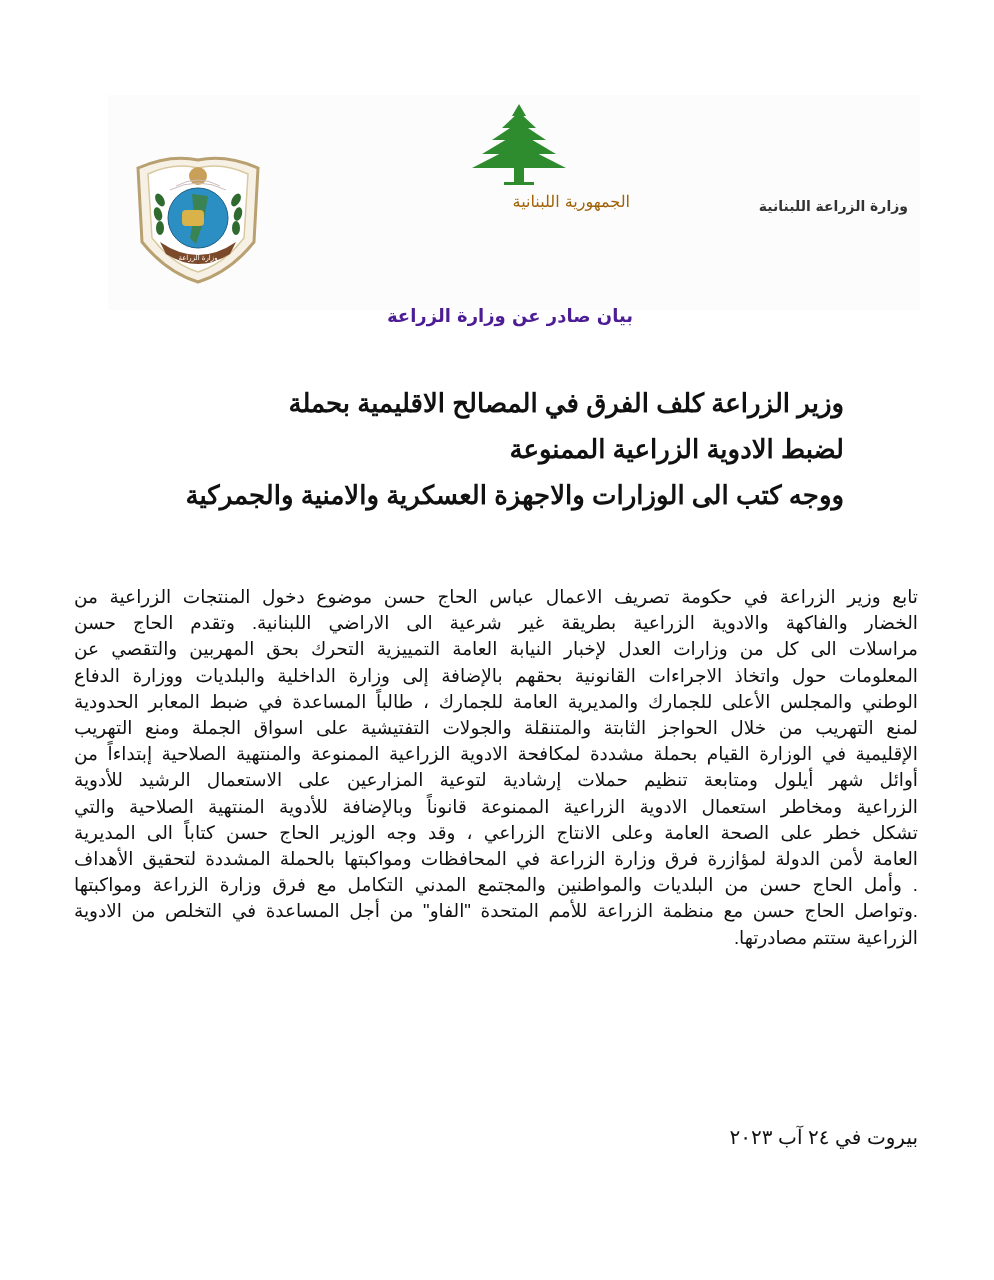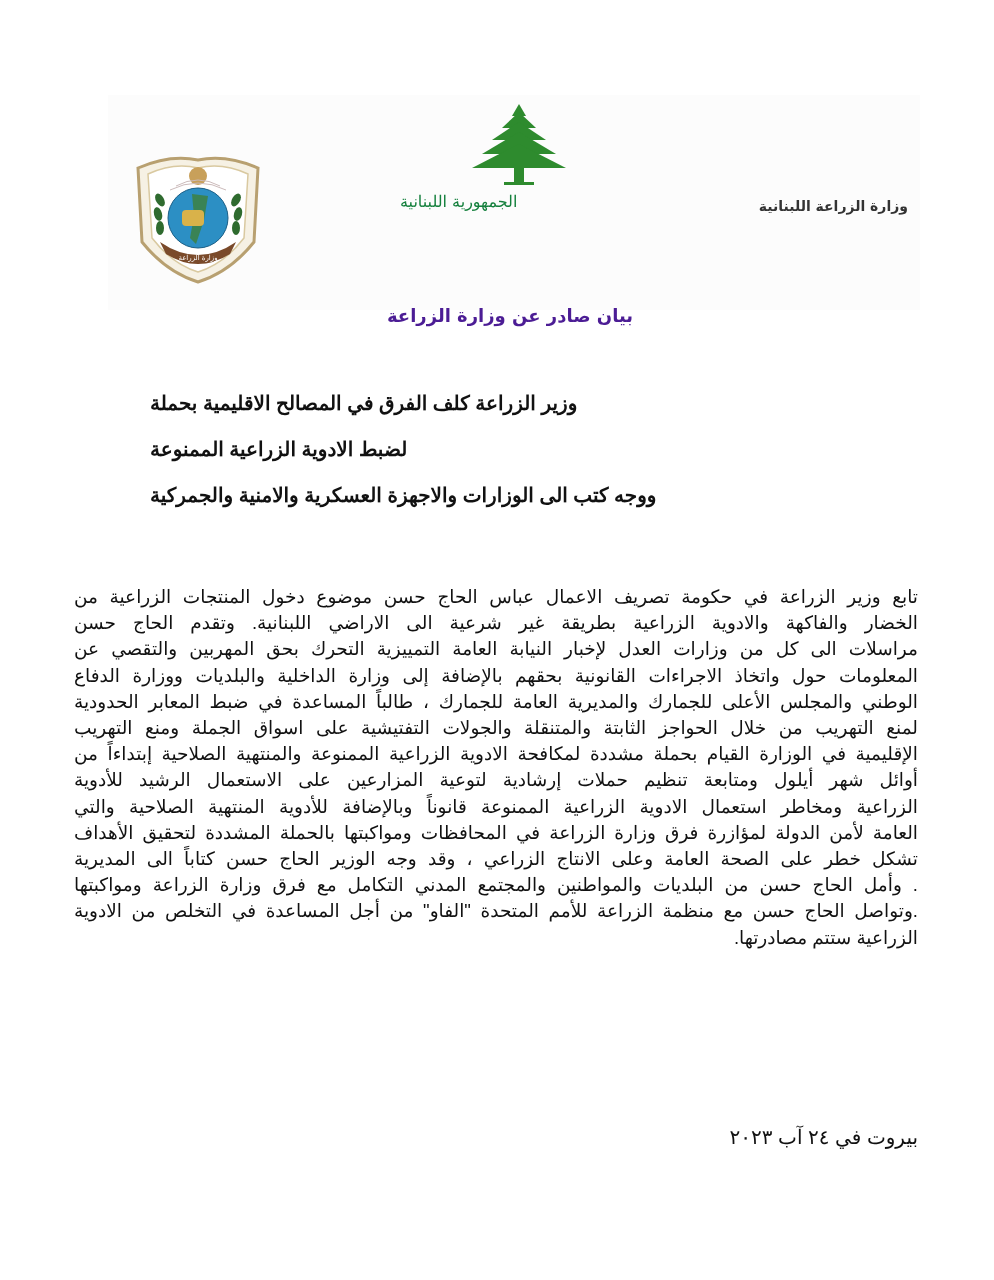--- a/index.html
+++ b/index.html
@@ -7,34 +7,34 @@
       width: 994px; height: 1280px; position: relative; overflow: hidden;
       font-family: "DejaVu Sans", sans-serif; color: #111;
     }
     .letterhead {
       position: absolute; left: 108px; top: 95px; width: 812px; height: 215px;
       background: #fcfcfc;
     }
     .emblem { position: absolute; left: 130px; top: 150px; width: 136px; height: 136px; }
     .cedar { position: absolute; left: 466px; top: 100px; width: 106px; height: 90px; }
     .republic {
-      position: absolute; left: 400px; top: 192px; width: 230px; text-align: left;
-      font-family: "DejaVu Serif", serif; font-size: 16px; color: #15803d; direction: rtl;
+      position: absolute; left: 400px; top: 192px; width: 230px; text-align: right;
+      font-family: "DejaVu Serif", serif; font-size: 16px; color: #a16207; direction: rtl;
     }
     .ministry-label {
       position: absolute; right: 86px; top: 198px; width: 220px; text-align: right;
       font-size: 14px; font-weight: bold; color: #333; direction: rtl;
     }
     .statement-label {
       position: absolute; left: 340px; top: 305px; width: 340px; text-align: center;
       font-size: 18px; font-weight: bold; color: #4c1d95; direction: rtl;
     }
     .headline {
-      position: absolute; left: 150px; top: 380px; width: 694px; text-align: left;
-      font-family: "Liberation Sans", sans-serif; font-weight: bold; font-size: 20px;
+      position: absolute; left: 150px; top: 380px; width: 694px; text-align: right;
+      font-family: "Liberation Sans", sans-serif; font-weight: bold; font-size: 26px;
       line-height: 46px; direction: rtl; color: #111;
     }
     .headline div { white-space: nowrap; }
     .body-text {
       position: absolute; left: 74px; top: 584px; width: 844px;
       font-family: "Liberation Sans", sans-serif; font-size: 18.5px; line-height: 26.2px;
       direction: rtl; text-align: right; color: #111;
     }
     .body-text div { white-space: nowrap; text-align: justify; text-align-last: justify; }
     .body-text div.last { text-align-last: right; }
@@ -96,20 +96,20 @@
 <div class="body-text">
   <div>تابع وزير الزراعة في حكومة تصريف الاعمال عباس الحاج حسن موضوع دخول المنتجات الزراعية من</div>
   <div>الخضار والفاكهة والادوية الزراعية بطريقة غير شرعية الى الاراضي اللبنانية. وتقدم الحاج حسن</div>
   <div>مراسلات الى كل من وزارات العدل لإخبار النيابة العامة التمييزية التحرك بحق المهربين والتقصي عن</div>
   <div>المعلومات حول واتخاذ الاجراءات القانونية بحقهم بالإضافة إلى وزارة الداخلية والبلديات ووزارة الدفاع</div>
   <div>الوطني والمجلس الأعلى للجمارك والمديرية العامة للجمارك ، طالباً المساعدة في ضبط المعابر الحدودية</div>
   <div>لمنع التهريب من خلال الحواجز الثابتة والمتنقلة والجولات التفتيشية على اسواق الجملة ومنع التهريب</div>
   <div>الإقليمية في الوزارة القيام بحملة مشددة لمكافحة الادوية الزراعية الممنوعة والمنتهية الصلاحية إبتداءاً من</div>
   <div>أوائل شهر أيلول ومتابعة تنظيم حملات إرشادية لتوعية المزارعين على الاستعمال الرشيد للأدوية</div>
   <div>الزراعية ومخاطر استعمال الادوية الزراعية الممنوعة قانوناً وبالإضافة للأدوية المنتهية الصلاحية والتي</div>
+  <div>تشكل خطر على الصحة العامة وعلى الانتاج الزراعي ، وقد وجه الوزير الحاج حسن كتاباً الى المديرية</div>
   <div>العامة لأمن الدولة لمؤازرة فرق وزارة الزراعة في المحافظات ومواكبتها بالحملة المشددة لتحقيق الأهداف</div>
-  <div>تشكل خطر على الصحة العامة وعلى الانتاج الزراعي ، وقد وجه الوزير الحاج حسن كتاباً الى المديرية</div>
   <div>. وأمل الحاج حسن من البلديات والمواطنين والمجتمع المدني التكامل مع فرق وزارة الزراعة ومواكبتها</div>
   <div>.وتواصل الحاج حسن مع منظمة الزراعة للأمم المتحدة "الفاو" من أجل المساعدة في التخلص من الادوية</div>
   <div class="last">الزراعية  ستتم مصادرتها.</div>
 </div>
 
 <div class="signoff">بيروت في ٢٤ آب ٢٠٢٣</div>
 
 </body></html>

